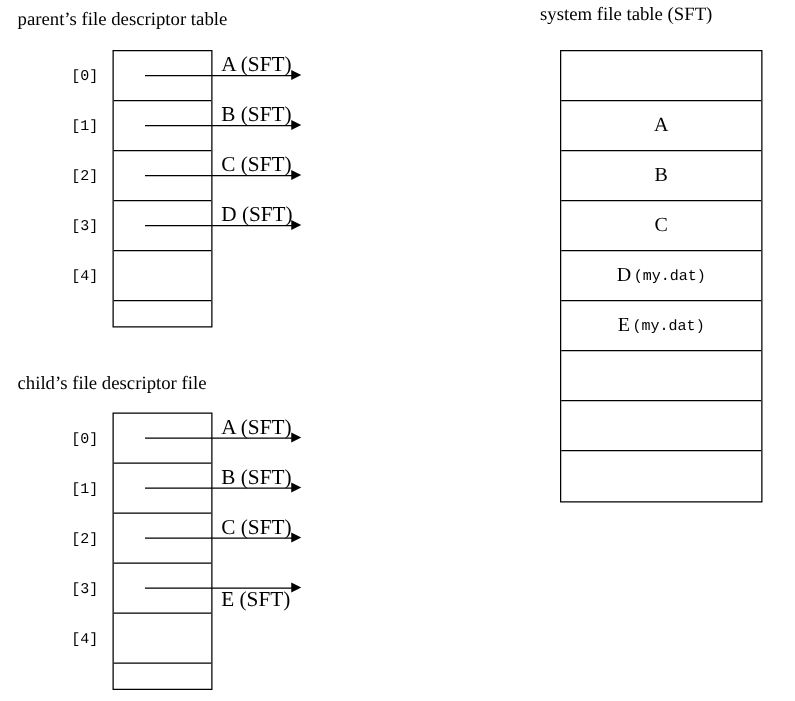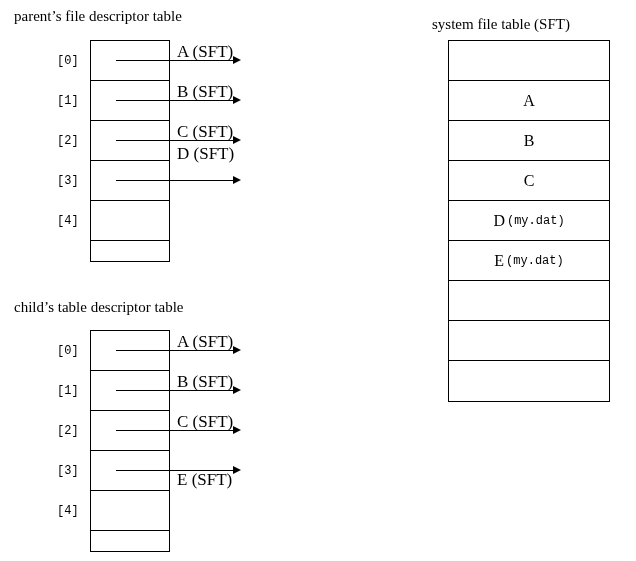--- a/index.html
+++ b/index.html
@@ -114,23 +114,23 @@
   <div class="arrow-line" style="left:116px; top:100px; width:118px;"></div>
   <div class="arrow-head" style="left:233px; top:96px;"></div>
   <div class="arrow-label" style="left:177px; top:82px;">B (SFT)</div>
 
   <div class="arrow-line" style="left:116px; top:140px; width:118px;"></div>
   <div class="arrow-head" style="left:233px; top:136px;"></div>
   <div class="arrow-label" style="left:177px; top:122px;">C (SFT)</div>
 
   <div class="arrow-line" style="left:116px; top:180px; width:118px;"></div>
   <div class="arrow-head" style="left:233px; top:176px;"></div>
-  <div class="arrow-label" style="left:177px; top:144px;text-align:center;">D (SFT)</div>
+  <div class="arrow-label" style="left:177px; top:162px;text-align:center;">D (SFT)</div>
 
-  <div class="caption" style="left:14px; top:299px;">child’s table descriptor table</div>
+  <div class="caption" style="left:14px; top:299px;">child’s file descriptor file</div>
 
   <div class="fdtable" style="left:90px; top:330px; width:80px; height:222px;">
     <div class="fdrow"></div>
     <div class="fdrow"></div>
     <div class="fdrow"></div>
     <div class="fdrow"></div>
     <div class="fdrow"></div>
     <div class="fdrow last"></div>
   </div>
 
@@ -149,21 +149,21 @@
   <div class="arrow-label" style="left:177px; top:372px;">B (SFT)</div>
 
   <div class="arrow-line" style="left:116px; top:430px; width:118px;"></div>
   <div class="arrow-head" style="left:233px; top:426px;"></div>
   <div class="arrow-label" style="left:177px; top:412px;">C (SFT)</div>
 
   <div class="arrow-line" style="left:116px; top:470px; width:118px;"></div>
   <div class="arrow-head" style="left:233px; top:466px;"></div>
   <div class="arrow-label" style="left:177px; top:470px;">E (SFT)</div>
 
-  <div class="caption" style="left:432px; top:16px;">system file table (SFT)</div>
+  <div class="caption" style="left:432px; top:4px;">system file table (SFT)</div>
 
   <div class="sft" style="left:448px; top:40px; width:162px; height:362px;">
     <div class="sftrow">
       <span></span>
     </div>
     <div class="sftrow">
       <span>A</span>
     </div>
     <div class="sftrow">
       <span>B</span>

